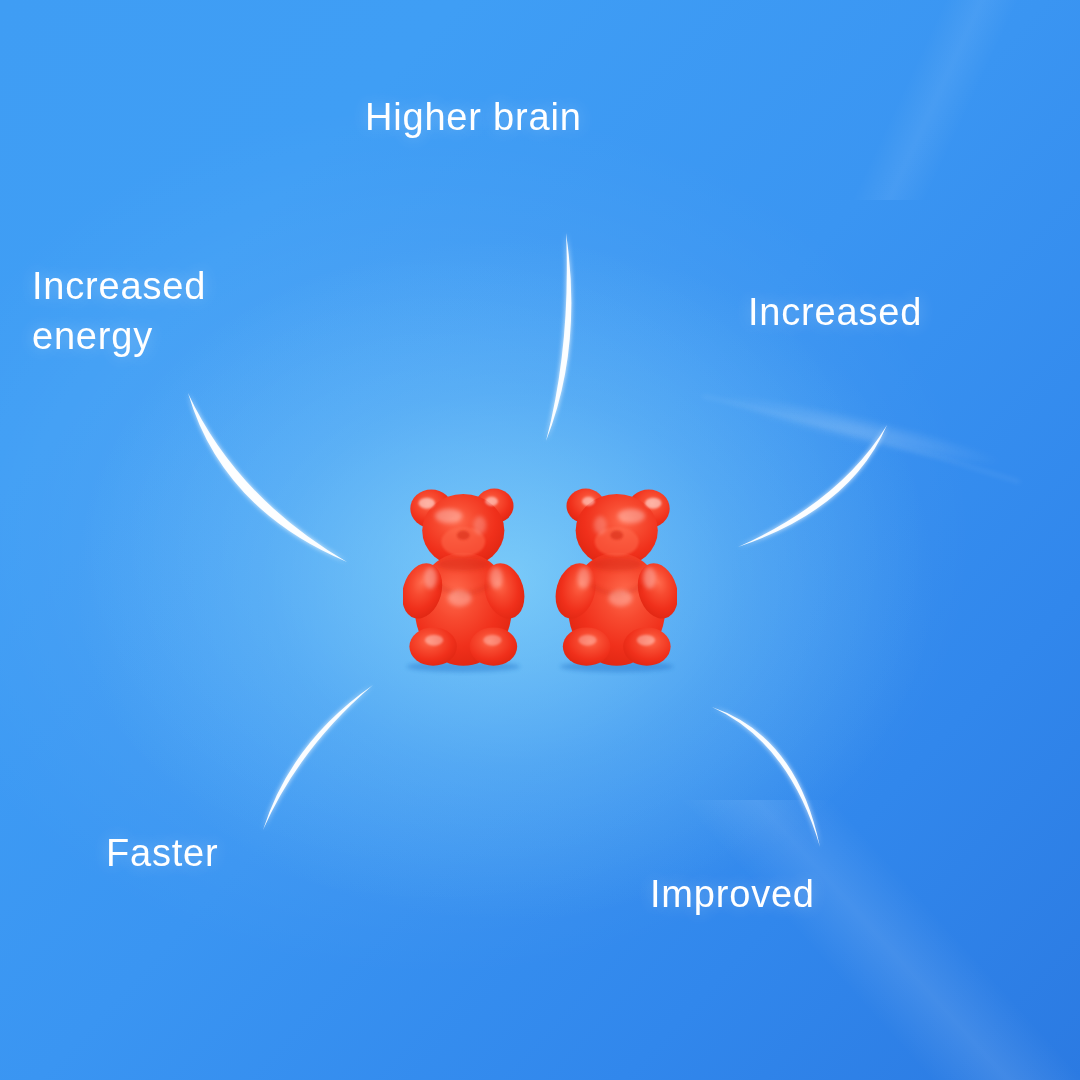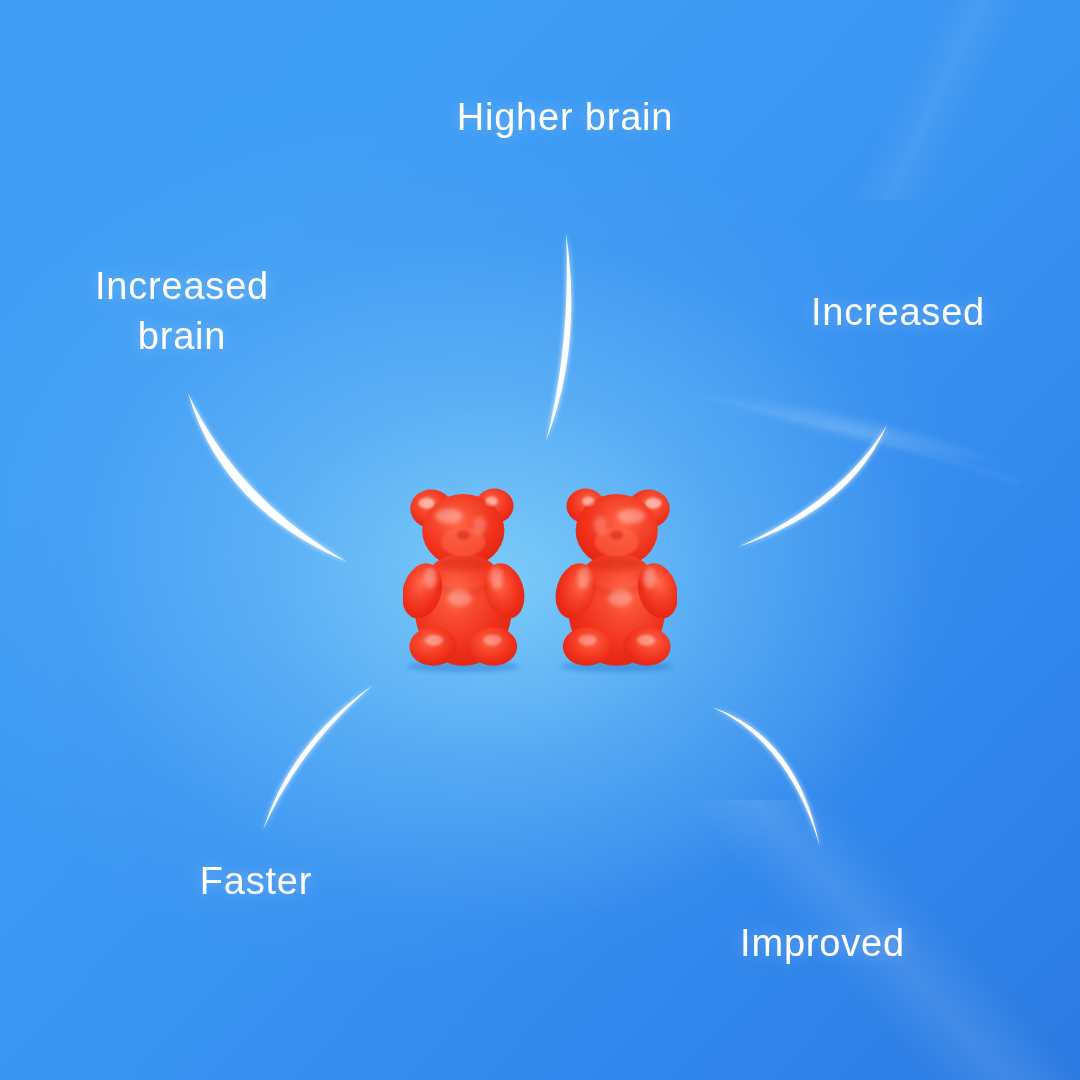--- a/index.html
+++ b/index.html
@@ -24,30 +24,30 @@
     right:-60px;bottom:-40px;width:480px;height:320px;
     background:linear-gradient(48deg, rgba(255,255,255,0) 40%, rgba(255,255,255,0.10) 50%, rgba(255,255,255,0) 60%);
   }
   .s3{
     right:-40px;top:-20px;width:360px;height:220px;
     background:linear-gradient(115deg, rgba(255,255,255,0) 42%, rgba(255,255,255,0.07) 50%, rgba(255,255,255,0) 58%);
   }
   svg.decor{position:absolute;inset:0;width:1080px;height:1080px;}
   svg.bears{position:absolute;left:403px;top:482px;width:274px;height:194px;}
   .label{
-    position:absolute;color:#ffffff;text-align:center;
+    position:absolute;color:#ffffff;text-align:left;
     font-size:38px;line-height:50px;letter-spacing:0.8px;font-weight:400;
     text-shadow:0 0 16px rgba(255,255,255,0.30);
   }
   .label .ln{display:block;}
   .label-top{left:365px;top:92px;width:400px;}
   .label-ul{left:32px;top:261px;width:300px;}
   .label-ur{left:748px;top:287px;width:300px;}
-  .label-ll{left:106px;top:856px;width:300px;}
-  .label-lr{left:650px;top:918px;width:345px;}
+  .label-ll{left:106px;top:828px;width:300px;}
+  .label-lr{left:650px;top:869px;width:345px;}
 </style>
 </head>
 <body>
 
 <div class="canvas">
 
   <div class="bg"></div>
   <div class="bg-streak s1"></div>
   <div class="bg-streak s2"></div>
   <div class="bg-streak s3"></div>
@@ -87,21 +87,21 @@
 
       <path d="M703 396 Q860 432 1020 482" stroke="#ffffff" stroke-width="1.6" fill="none" opacity="0.16" filter="url(#glow)"></path>
     </g>
   </svg>
 
   <div class="label label-top">
     <span class="ln">Higher brain</span>
   </div>
   <div class="label label-ul">
     <span class="ln">Increased</span>
-    <span class="ln">brain</span>
+    <span class="ln">energy</span>
   </div>
   <div class="label label-ur">
     <span class="ln">Increased</span>
   </div>
   <div class="label label-ll">
     <span class="ln">Faster</span>
   </div>
   <div class="label label-lr">
     <span class="ln">Improved</span>
   </div>

